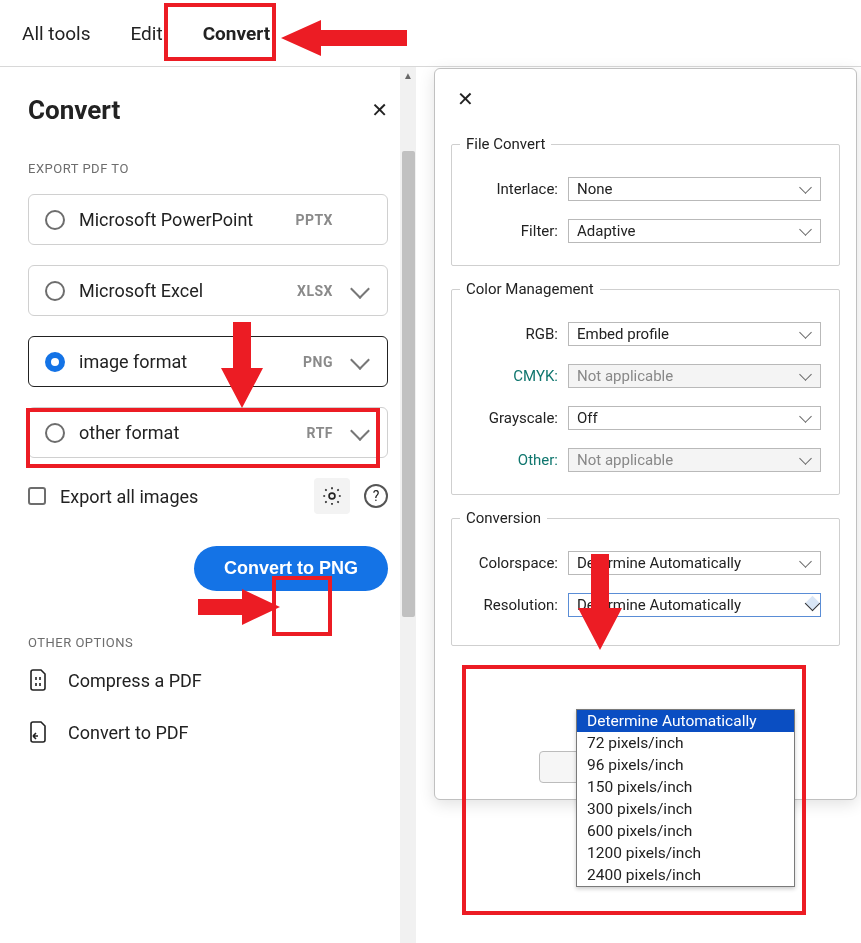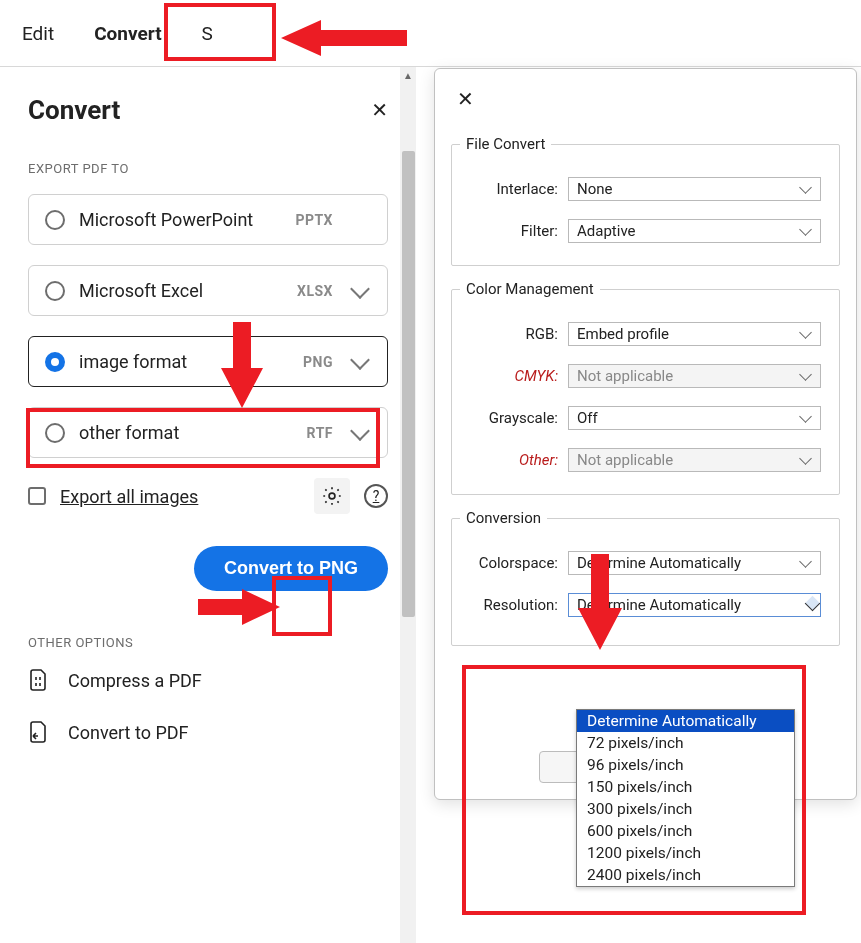--- a/index.html
+++ b/index.html
@@ -23,21 +23,21 @@
   .section-label { font-size: 13px; letter-spacing: 0.5px; color: #6d6d6d; margin-bottom: 18px; }
   
   .format-opt { border: 1px solid #d0d0d0; border-radius: 6px; display:flex; align-items:center; padding: 14px 16px; margin-bottom: 20px; cursor:pointer; gap: 14px; }
   .format-opt.sel { border-color: #222; }
   .radio { width: 20px; height: 20px; border-radius: 50%; border: 2px solid #6d6d6d; flex-shrink:0; display:flex; align-items:center; justify-content:center; }
   .radio.sel { border: 6px solid #1473e6; }
   .format-label { font-size: 18px; flex: 1; }
   .format-ext { font-size: 14px; font-weight: 700; letter-spacing: 0.5px; color: #8a8a8a; margin-left: auto; margin-right: 6px; }
   .chev { width: 14px; height: 14px; border-right: 2px solid #777; border-bottom: 2px solid #777; transform: rotate(45deg); margin-right:4px; margin-top:-4px;}
   
-  .export-row { display:flex; align-items: center; gap: 14px; margin-top: 18px; text-decoration: underline; }
+  .export-row { display:flex; align-items: center; gap: 14px; margin-top: 18px; }
   .checkbox { width: 18px; height: 18px; border: 2px solid #6d6d6d; border-radius: 3px; }
   .gear-btn { width: 36px; height: 36px; border: none; background:#f3f3f3; border-radius:4px; display:flex; align-items:center; justify-content:center; cursor:pointer; }
   .help-btn { width: 24px; height: 24px; border: 2px solid #555; border-radius:50%; font-size: 14px; display:flex; align-items:center; justify-content:center; }
   
   .convert-btn { background: #1473e6; color:#fff; font-weight:700; font-size: 18px; border:none; border-radius: 24px; padding: 12px 30px; margin-top: 32px; margin-bottom: 44px; float: right; cursor:pointer; }
   .clear { clear:both; }
   
   .other-opt { display:flex; align-items:center; gap: 18px; font-size: 18px; margin-bottom: 28px; cursor:pointer; }
   
   .scroll-track { position:absolute; right:0; top:0; width: 16px; background:#f1f1f1; height: 100%; }
@@ -46,39 +46,40 @@
   
   
   .dialog { position: absolute; left: 434px; top: 68px; width: 423px; height: 732px; background:#fff; border:1px solid #c0c0c0; border-radius: 6px; box-shadow: 0 4px 16px rgba(0,0,0,0.12); }
   .dialog-head { display:flex; justify-content:space-between; align-items:center; padding: 18px 22px 10px 22px; }
   .dialog-title { font-size: 18px; }
   .dialog-close { font-size: 20px; cursor:pointer; }
   .fieldset { border:1px solid #cfcfcf; margin: 14px 16px; border-radius:2px; padding: 6px 18px 22px 10px; }
   .legend { font-size: 15px; padding: 0 6px; margin-left: -2px; }
   .row { display:flex; align-items:center; gap: 10px; margin-top: 18px; }
   .row-label { width: 96px; text-align: right; font-size: 15px; }
-  .row-label.disabled { color:#b91c1c;font-style:italic; }
+  .row-label.disabled { color:#0f766e; }
   .sel-box { flex:1; height: 24px; border:1px solid #b9b9b9; display:flex; align-items:center; justify-content:space-between; padding: 0 8px; font-size: 15px; background:#fff; cursor:pointer; }
   .sel-box.disabled { background:#f4f4f4; color:#888; }
   .sel-chev { width:9px; height:9px; border-right:1.5px solid #666; border-bottom:1.5px solid #666; transform: rotate(45deg); margin-top:-4px; margin-right:2px;}
   
   .btn-row { display:flex; gap: 14px; justify-content:center; padding/: 10px 20px 0 20px; position:absolute; left:0; right:0; bottom: 16px; }
   .dlg-btn { width: 100px; height: 32px; border:1px solid #bcbcbc; background:#f6f6f6; border-radius:4px; font-size:15px; cursor:pointer; }
   
   
   .dropdown { position:absolute; border:1px solid #7a7a7a; background:#fff; font-size: 15.5px; width: 219px; box-shadow: 0 2px 4px rgba(0,0,0,0.2); }
   .dropdown .opt { padding: 2px 10px; cursor:pointer; }
   .dropdown .opt.hi { background:#0a4ec2; color:#fff; }
   
   svg.icn { flex-shrink:0; }
 </style>
 </head>
 <body>
 
 <div class="topbar">
+  <div class="topbar-item">All tools</div>
   <div class="topbar-item">Edit</div>
   <div class="topbar-item sel">Convert</div>
   <div class="topbar-item">S</div>
 </div>
 
 <div class="left-panel">
   <div class="scroll-track">
     <div class="scroll-arrow" style="top:0">▲</div>
     <div class="scroll-thumb"></div>
   </div>

